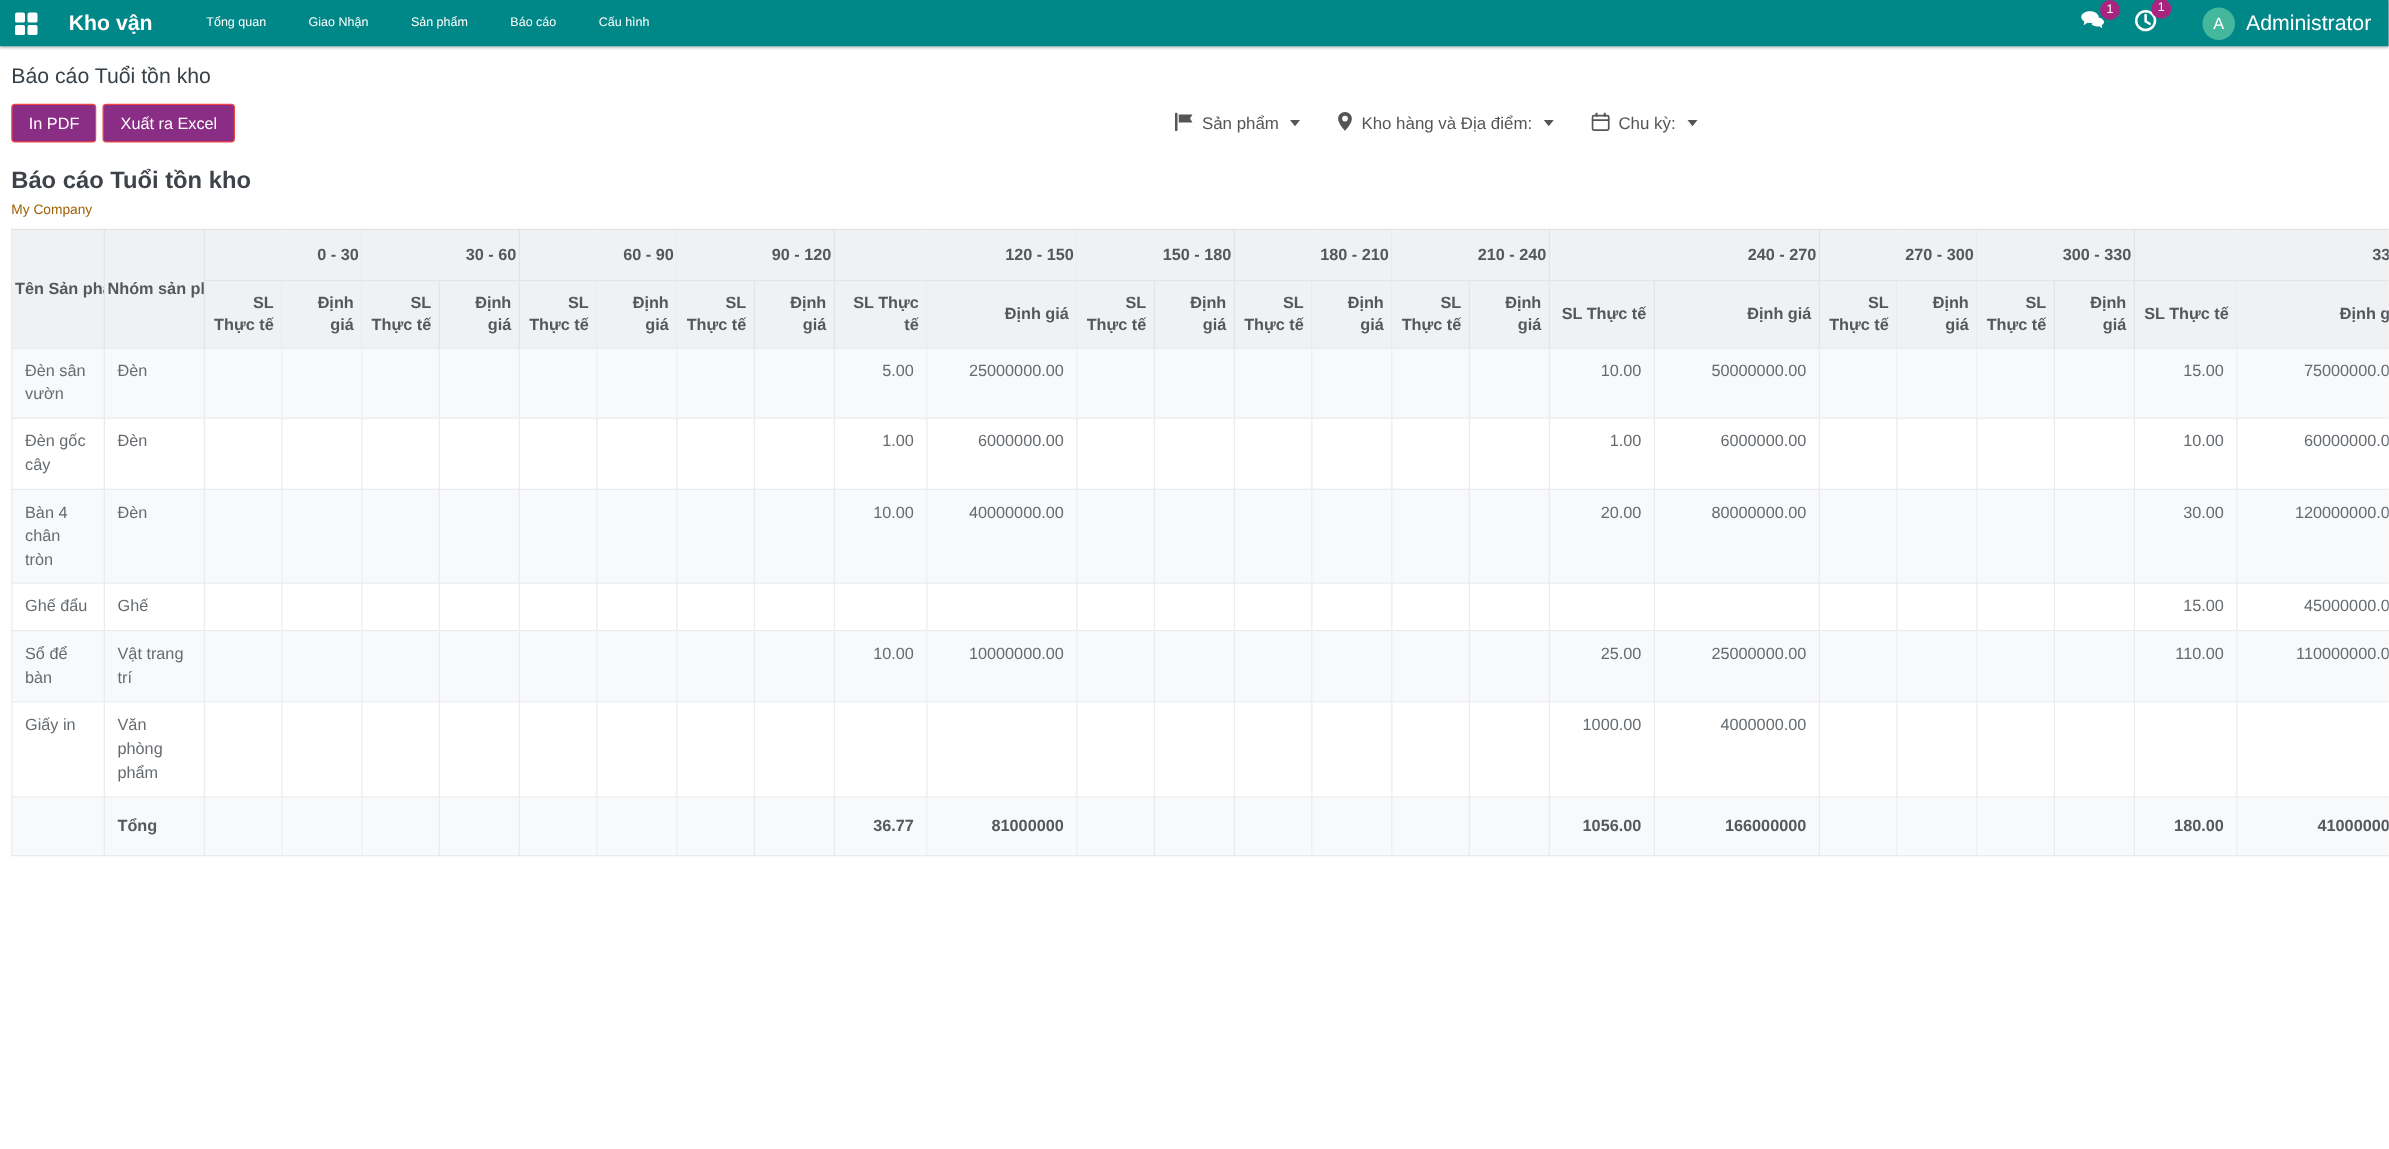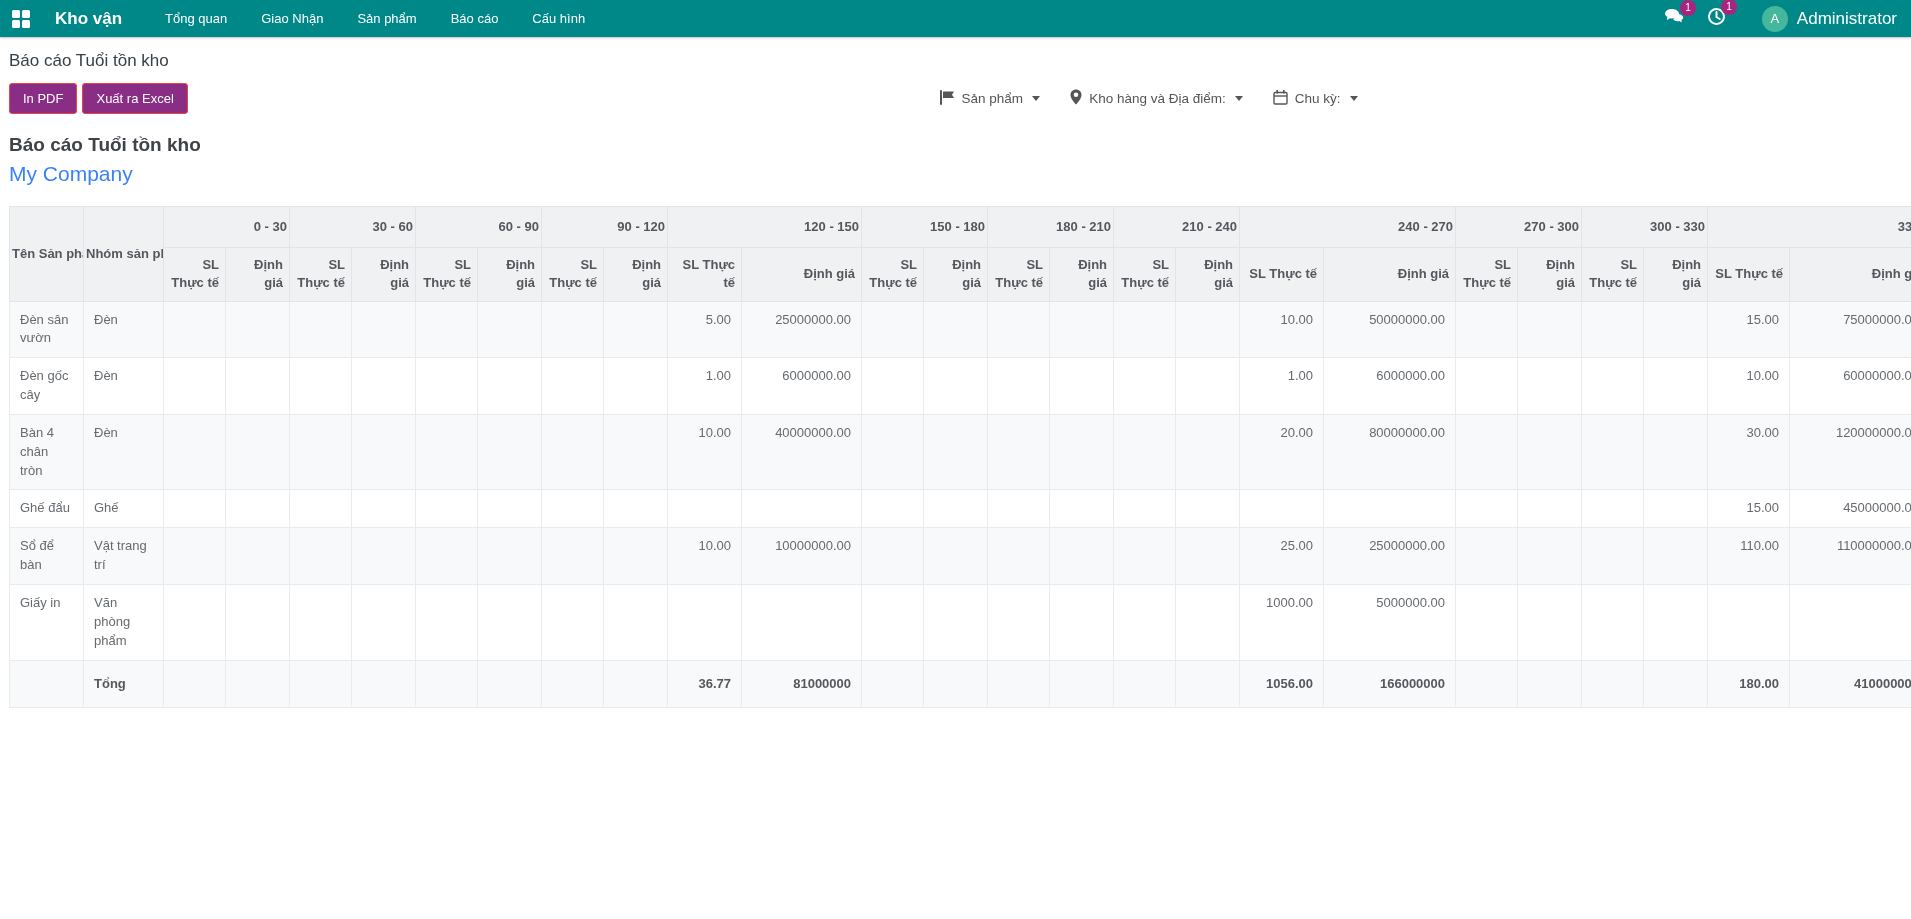--- a/index.html
+++ b/index.html
@@ -7,21 +7,21 @@
 
   
   .navbar { height:37px; background:#008787; color:#fff; display:flex; align-items:center;
             justify-content:space-between; padding:0 14px 0 6px; box-shadow:0 1px 2px rgba(0,0,0,.25); }
   .nav-left { display:flex; align-items:center; height:100%; }
   .apps-grid { width:20px; height:18px; display:grid; grid-template-columns:8px 8px; grid-template-rows:8px 8px;
                gap:2px; margin:0 8px 0 6px; cursor:pointer; }
   .apps-grid span { background:#fff; border-radius:1.5px; }
   .brand { font-size:17px; font-weight:bold; margin:0 26px 0 15px; cursor:pointer; }
   .nav-menu { display:flex; height:100%; }
-  .nav-item { font-size:13px; padding:0 17px; display:flex; align-items:center; cursor:pointer; }
+  .nav-item { font-size:10px; padding:0 17px; display:flex; align-items:center; cursor:pointer; }
   .nav-right { display:flex; align-items:center; gap:22px; }
   .icon-wrap { position:relative; cursor:pointer; display:flex; align-items:center; }
   .nav-badge { position:absolute; top:-8px; right:-11px; background:#a8247f; color:#fff; font-size:10px;
                line-height:1; border-radius:9px; padding:3px 5px; min-width:8px; text-align:center; }
   .user-block { display:flex; align-items:center; gap:9px; cursor:pointer; margin-left:14px; }
   .avatar { width:26px; height:26px; border-radius:50%; background:#44b79c; color:#fff;
             display:flex; align-items:center; justify-content:center; font-size:13px; }
   .user-name { font-size:17px; }
 
   
@@ -33,21 +33,21 @@
          padding:7px 13px; border-radius:3px; cursor:pointer; }
   .filters { margin-left:auto; margin-right:28.5%; display:flex; align-items:center; gap:30px;
              color:#555; font-size:13.5px; }
   .filter { display:flex; align-items:center; gap:7px; cursor:pointer; white-space:nowrap; }
   .caret { width:0; height:0; border-left:4px solid transparent; border-right:4px solid transparent;
            border-top:5px solid #555; margin-left:2px; }
 
   
   .report { padding:0 9px 6px; }
   .report-title { font-size:19px; font-weight:bold; color:#3e4249; margin:6px 0 6px; }
-  .report-company { font-size:21px; color:#3b82f6; margin-bottom:20px; }
+  .report-company { font-size:11px; color:#a16207; margin-bottom:9px; }
   .report-subtitle { font-size:14px; font-weight:bold; color:#41454b; margin-bottom:13px; }
 
   
   table.age { width:100%; border-collapse:collapse; table-layout:fixed; font-size:13px;
               color:#666b70; border:1px solid #d9dce0; }
   table.age thead th { background:#f0f1f2; border:1px solid #e2e5e8; font-weight:bold; color:#54585e;
                        padding:8px 6px; vertical-align:middle; text-align:right; line-height:1.4;
                        overflow:hidden; }
   table.age thead tr.group-row th { padding:11px 2px; white-space:nowrap; }
   table.age tbody td { border:1px solid #e9ebed; padding:9px 10px; vertical-align:top; line-height:1.45;
@@ -376,21 +376,21 @@
           <td class="num"></td>
           <td class="num"></td>
           <td class="num"></td>
           <td class="num"></td>
           <td class="num"></td>
           <td class="num"></td>
           <td class="num"></td>
           <td class="num"></td>
           <td class="num"></td>
           <td class="num">1000.00</td>
-          <td class="num">5000000.00</td>
+          <td class="num">4000000.00</td>
           <td class="num"></td>
           <td class="num"></td>
           <td class="num"></td>
           <td class="num"></td>
           <td class="num"></td>
           <td class="num"></td>
         </tr>
         <tr class="total-row">
           <td></td>
           <td>Tổng</td>

